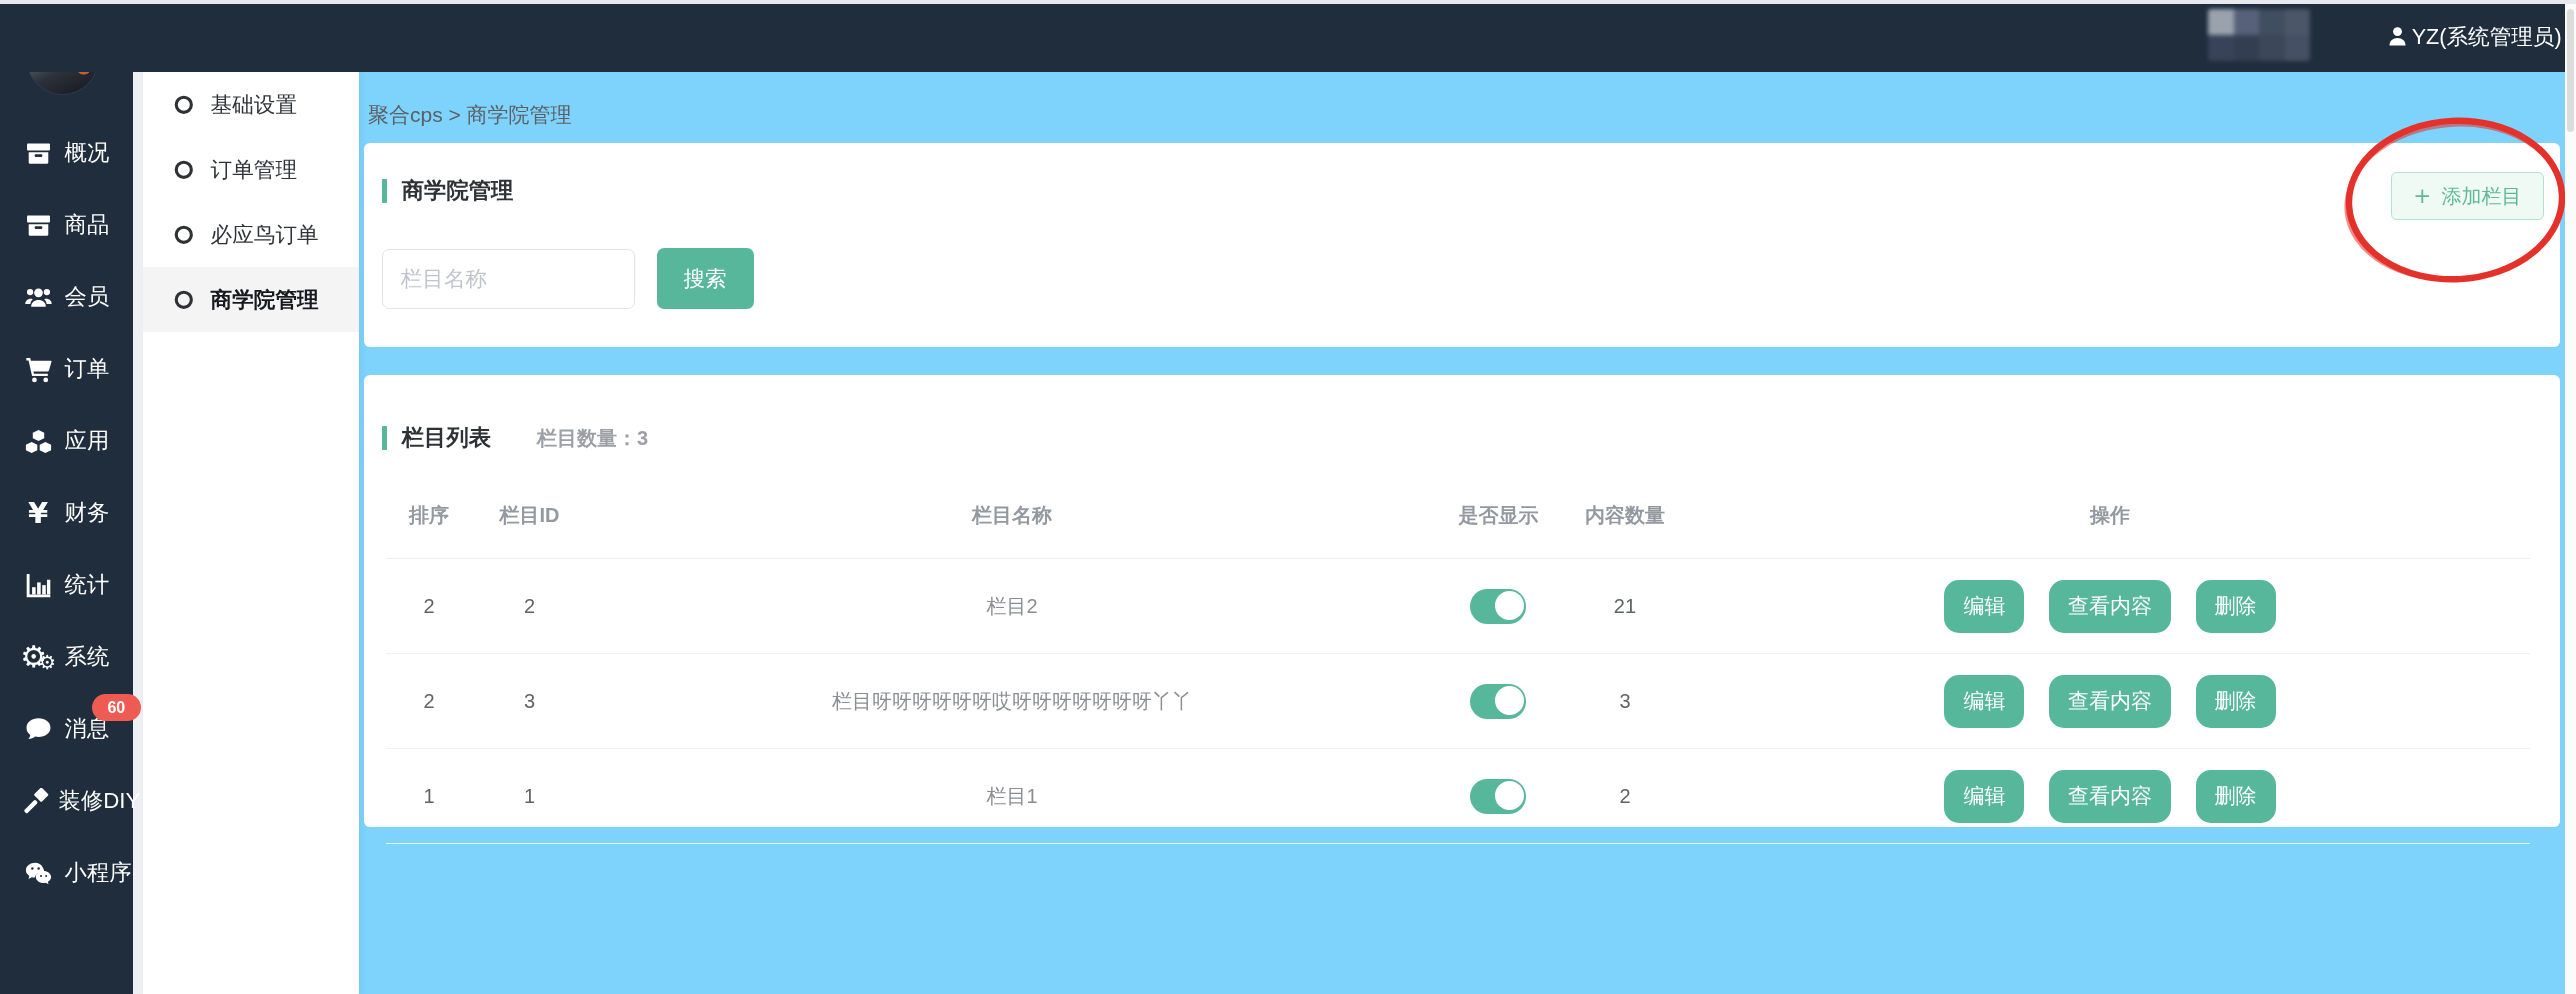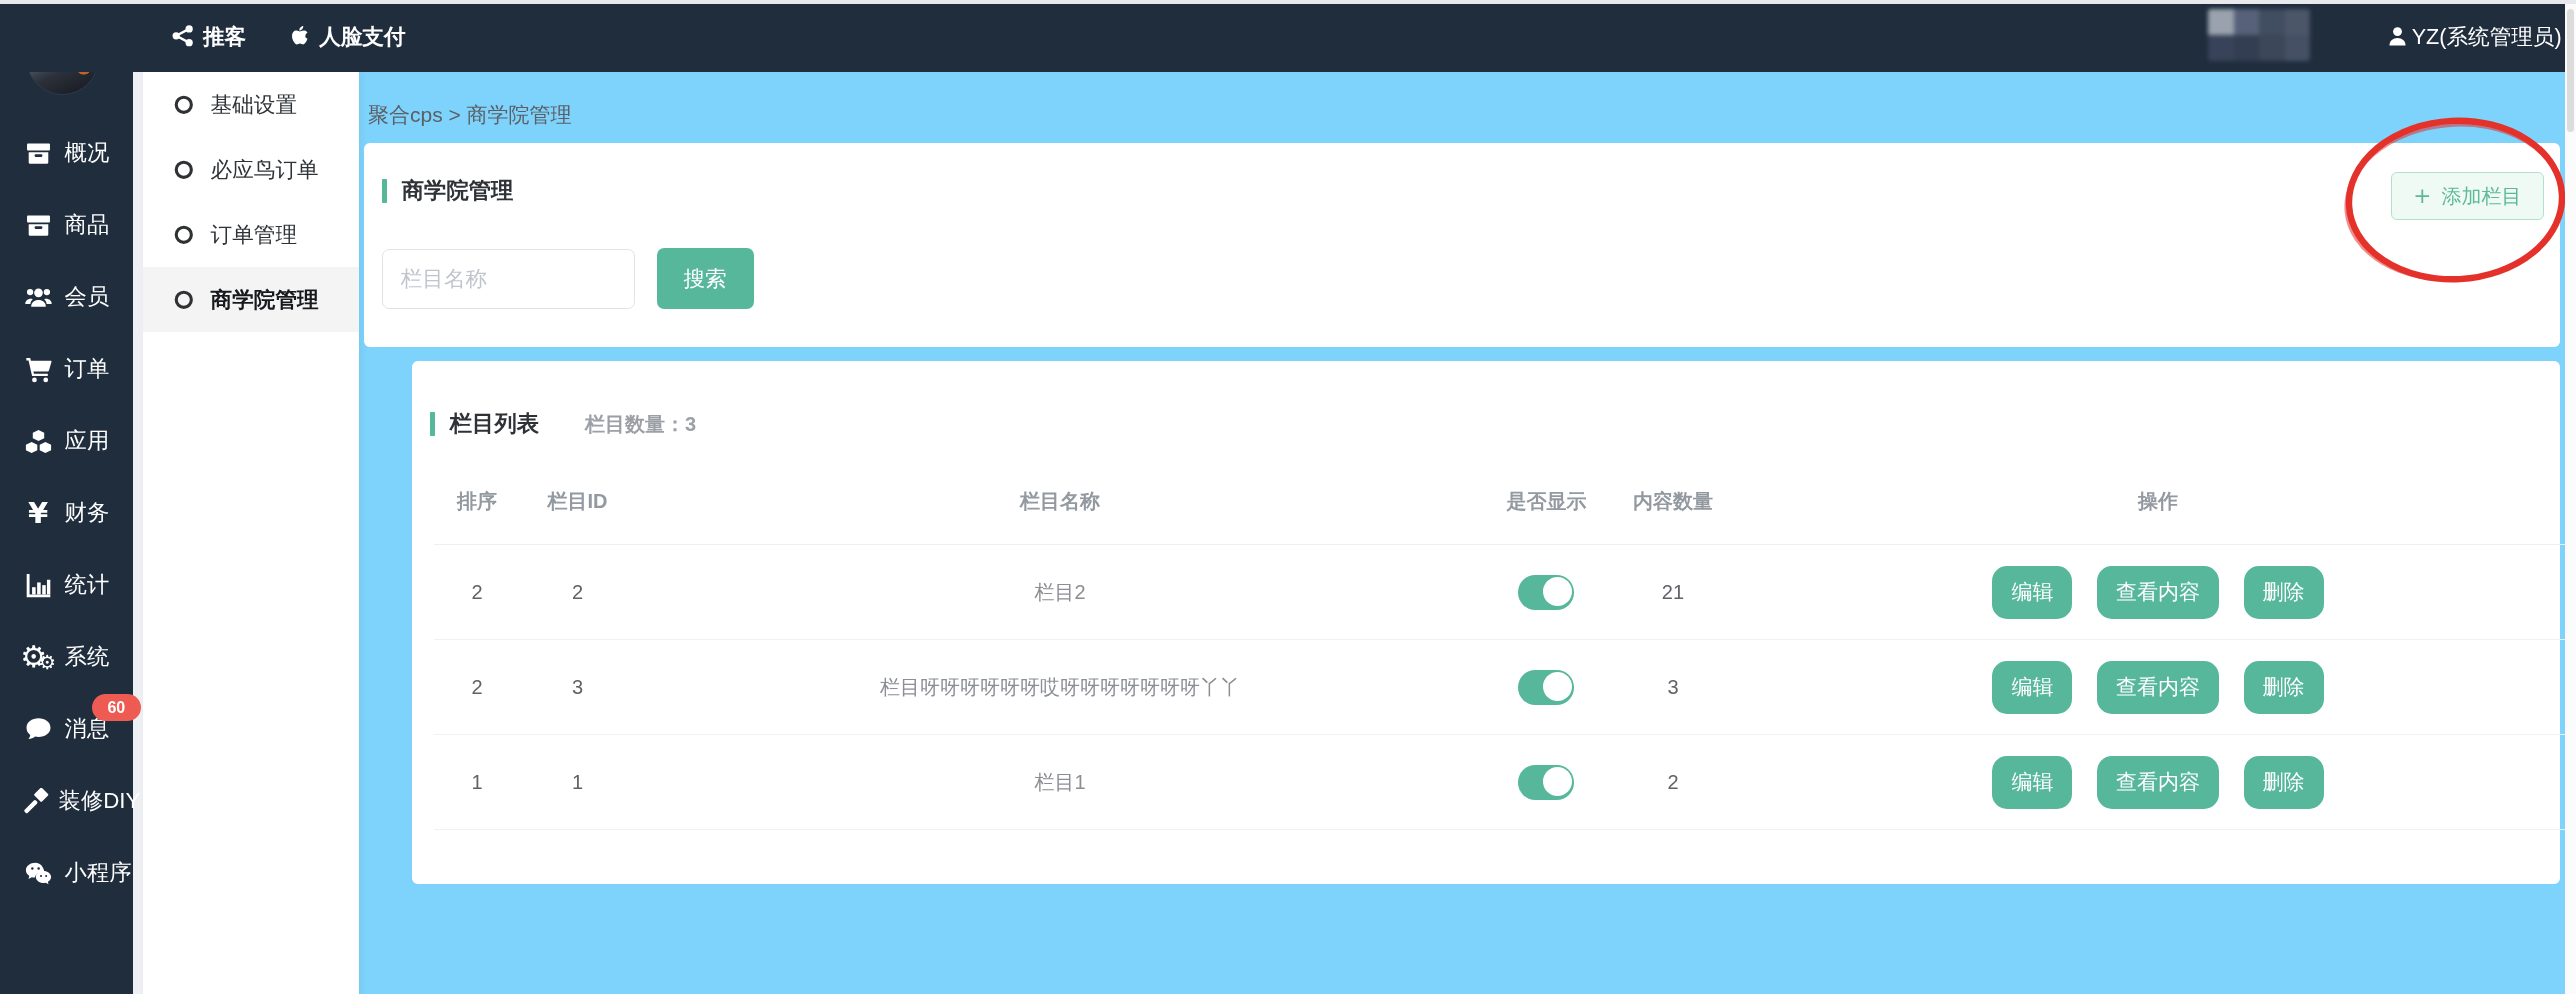--- a/index.html
+++ b/index.html
@@ -52,21 +52,21 @@
   .sub-item{height:65px;display:flex;align-items:center;padding-left:30px;cursor:pointer;}
   .c-icon{width:21.6px;height:21.6px;margin-right:16px;}
   .sub-label{font-size:21.6px;color:#2f3337;white-space:nowrap;}
   .sub-item.active{background:#f4f4f5;}
   .sub-item.active .sub-label{font-weight:bold;color:#17191c;}
   
   .main{position:absolute;left:350px;top:72px;right:0;bottom:0;background:#7dd3fc;}
   .breadcrumb{position:absolute;left:18px;top:29px;font-size:21px;color:#5c6066;}
   .card{position:absolute;left:14.4px;right:16px;background:#fff;border-radius:5.8px;}
   .card1{top:71px;height:204px;}
-  .card2{top:289px;height:523px;margin-left:48px;}
+  .card2{top:303px;height:452px;}
   .title-row{position:absolute;left:18px;display:flex;align-items:center;}
   .card1 .title-row{top:33px;}
   .card2 .title-row{top:48px;}
   .green-bar{width:5px;height:24.5px;background:#57b79a;border-radius:0.7px;margin-right:14.4px;}
   .card-title{font-size:22.3px;font-weight:bold;color:#2e3135;}
   .count-wrap{margin-left:46px;font-size:20px;font-weight:bold;color:#9ca0a6;}
   .add-btn{position:absolute;right:16px;top:29px;height:46px;padding:0 21.6px;display:flex;align-items:center;gap:10px;
     background:#effaf5;border:1.4px solid #b2e0cd;border-radius:5.8px;color:#5fb998;font-size:20px;cursor:pointer;}
   .plus{color:#5fb998;font-size:21.6px;font-weight:normal;}
   .search-row{position:absolute;left:18px;top:105px;display:flex;align-items:center;}
@@ -88,41 +88,20 @@
     font-size:21px;cursor:pointer;font-family:inherit;}
   
   .annotation{position:absolute;left:2343px;top:115px;width:225px;height:170px;z-index:30;pointer-events:none;}
 </style>
 </head>
 <body>
 
 <div class="top-hairline"></div>
 
 <div class="topbar">
-  <div class="topbar-nav">
-      <div class="tnav">
-        <span class="icon t-icon">
-          <svg viewBox="0 0 16 16">
-            <path d="M3.1 8L12.7 2.9M3.1 8l9.6 5.1" stroke="#fff" stroke-width="1.8" fill="none"></path>
-            <circle cx="12.7" cy="2.9" r="2.7" fill="#fff"></circle>
-            <circle cx="3.1" cy="8" r="2.7" fill="#fff"></circle>
-            <circle cx="12.7" cy="13.1" r="2.7" fill="#fff"></circle>
-          </svg>
-        </span>
-        <span class="tnav-label">推客</span>
-      </div>
-      <div class="tnav">
-        <span class="icon t-icon">
-          <svg viewBox="0 0 16 16" fill="#fff">
-            <path d="M12.8 8.6c0-2 1.6-2.9 1.7-3-.9-1.3-2.3-1.5-2.8-1.5-1.2-.1-2.3.7-2.9.7-.6 0-1.5-.7-2.5-.7C4.5 4.1 3 5.6 3 8.2c0 1.6.6 3.3 1.4 4.4.7 1 1.3 1.8 2.2 1.8.9 0 1.2-.6 2.3-.6 1.1 0 1.4.6 2.3.6.9 0 1.6-.9 2.2-1.9.7-1.1 1-2.2 1-2.3 0 0-1.6-.6-1.6-1.6zM10.6 2.9c.5-.6.8-1.4.7-2.2-.7 0-1.6.5-2.1 1.1-.5.5-.9 1.4-.8 2.2.8.1 1.7-.4 2.2-1.1z"></path>
-          </svg>
-        </span>
-        <span class="tnav-label">人脸支付</span>
-      </div>
-    </div>
   <div class="redacted">
     <div style="background:#9aa3ad"></div>
       <div style="background:#57627a"></div>
       <div style="background:#414d60"></div>
       <div style="background:#4c5669"></div>
     <div style="background:#38435a"></div>
       <div style="background:#333e52"></div>
       <div style="background:#3c4759"></div>
       <div style="background:#455064"></div>
   </div>
@@ -260,29 +239,29 @@
         </svg>
       </span>
       <span class="sub-label">基础设置</span>
     </div>
     <div class="sub-item">
       <span class="icon c-icon">
         <svg viewBox="0 0 16 16">
           <circle cx="8" cy="8" r="5.6" fill="none" stroke="#303133" stroke-width="2.3"></circle>
         </svg>
       </span>
-      <span class="sub-label">必应鸟订单</span>
+      <span class="sub-label">订单管理</span>
     </div>
     <div class="sub-item">
       <span class="icon c-icon">
         <svg viewBox="0 0 16 16">
           <circle cx="8" cy="8" r="5.6" fill="none" stroke="#303133" stroke-width="2.3"></circle>
         </svg>
       </span>
-      <span class="sub-label">订单管理</span>
+      <span class="sub-label">必应鸟订单</span>
     </div>
     <div class="sub-item active">
       <span class="icon c-icon">
         <svg viewBox="0 0 16 16">
           <circle cx="8" cy="8" r="5.6" fill="none" stroke="#303133" stroke-width="2.3"></circle>
         </svg>
       </span>
       <span class="sub-label">商学院管理</span>
     </div>
   </div>

